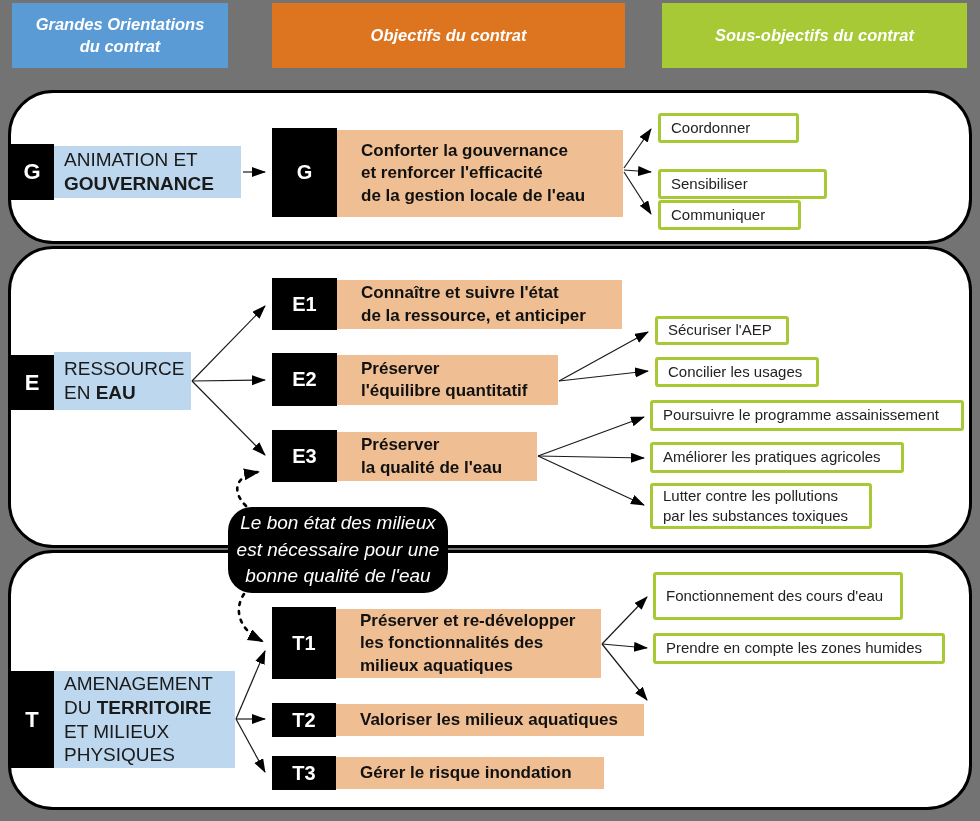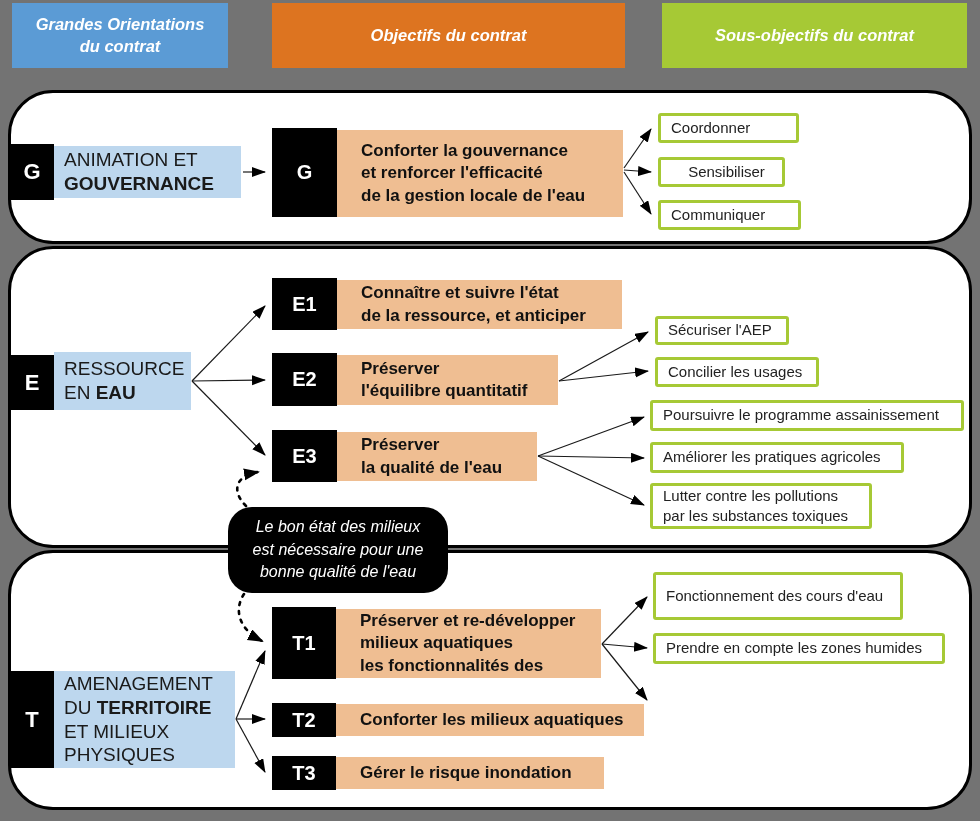--- a/index.html
+++ b/index.html
@@ -34,21 +34,21 @@
     padding-left:24px;box-sizing:border-box;z-index:5;
   }
   .sub{
     position:absolute;background:#fff;border:3px solid #a6c935;border-radius:3px;
     color:#222;font-size:15px;line-height:1.35;
     display:flex;flex-direction:column;justify-content:center;
     padding-left:10px;box-sizing:border-box;z-index:5;
   }
   .bubble{
     position:absolute;left:228px;top:507px;width:220px;height:86px;
-    background:#000;color:#fff;font-style:italic;font-size:16px;line-height:1.4;
+    background:#000;color:#fff;font-style:italic;font-size:19px;line-height:1.4;
     border-radius:24px;display:flex;flex-direction:column;justify-content:center;
     text-align:center;z-index:7;
   }
   #arrows{position:absolute;left:0;top:0;z-index:4;pointer-events:none;}
 </style>
 </head>
 <body>
 
 <div id="canvas">
 
@@ -117,21 +117,21 @@
     <span>G</span>
   </div>
   <div class="tan" style="left:337px;top:130px;width:286px;height:87px;">
     <div>Conforter la gouvernance</div>
     <div>et renforcer l'efficacité</div>
     <div>de la gestion locale de l'eau</div>
   </div>
   <div class="sub" style="left:658px;top:113px;width:141px;height:30px;">
     <div>Coordonner</div>
   </div>
-  <div class="sub" style="left:658px;top:157px;width:127px;height:30px;align-items:center;">
+  <div class="sub" style="left:658px;top:169px;width:169px;height:30px;">
     <div>Sensibiliser</div>
   </div>
   <div class="sub" style="left:658px;top:200px;width:143px;height:30px;">
     <div>Communiquer</div>
   </div>
 
   <div class="code letter" style="left:10px;top:355px;width:44px;height:55px;">
     <span>E</span>
   </div>
   <div class="orient" style="left:54px;top:352px;width:137px;height:58px;">
@@ -192,28 +192,28 @@
     <div><span>DU </span><b>TERRITOIRE</b></div>
     <div>ET MILIEUX</div>
     <div>PHYSIQUES</div>
   </div>
 
   <div class="code objcode" style="left:272px;top:607px;width:64px;height:72px;">
     <span>T1</span>
   </div>
   <div class="tan" style="left:336px;top:609px;width:265px;height:69px;">
     <div>Préserver et re-développer</div>
+    <div>les fonctionnalités des</div>
     <div>milieux aquatiques</div>
-    <div>les fonctionnalités des</div>
   </div>
   <div class="code objcode" style="left:272px;top:703px;width:64px;height:34px;">
     <span>T2</span>
   </div>
   <div class="tan" style="left:336px;top:704px;width:308px;height:32px;">
-    <div>Conforter les milieux aquatiques</div>
+    <div>Valoriser les milieux aquatiques</div>
   </div>
   <div class="code objcode" style="left:272px;top:756px;width:64px;height:34px;">
     <span>T3</span>
   </div>
   <div class="tan" style="left:336px;top:757px;width:268px;height:32px;">
     <div>Gérer le risque inondation</div>
   </div>
 
   <div class="sub" style="left:653px;top:572px;width:250px;height:48px;">
     <div>Fonctionnement des cours d'eau</div>

